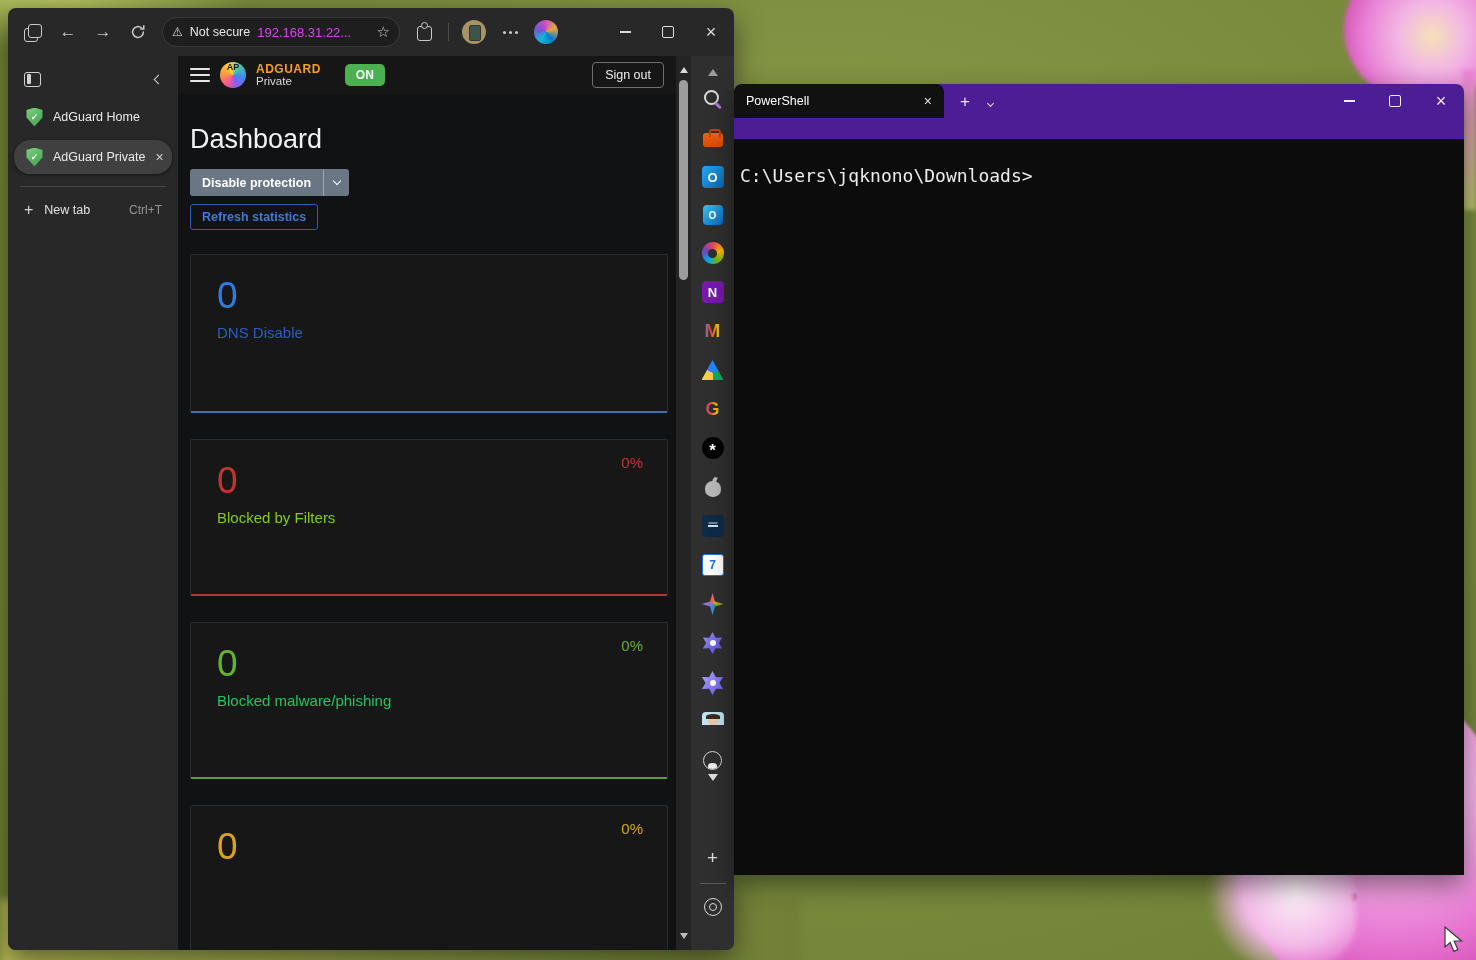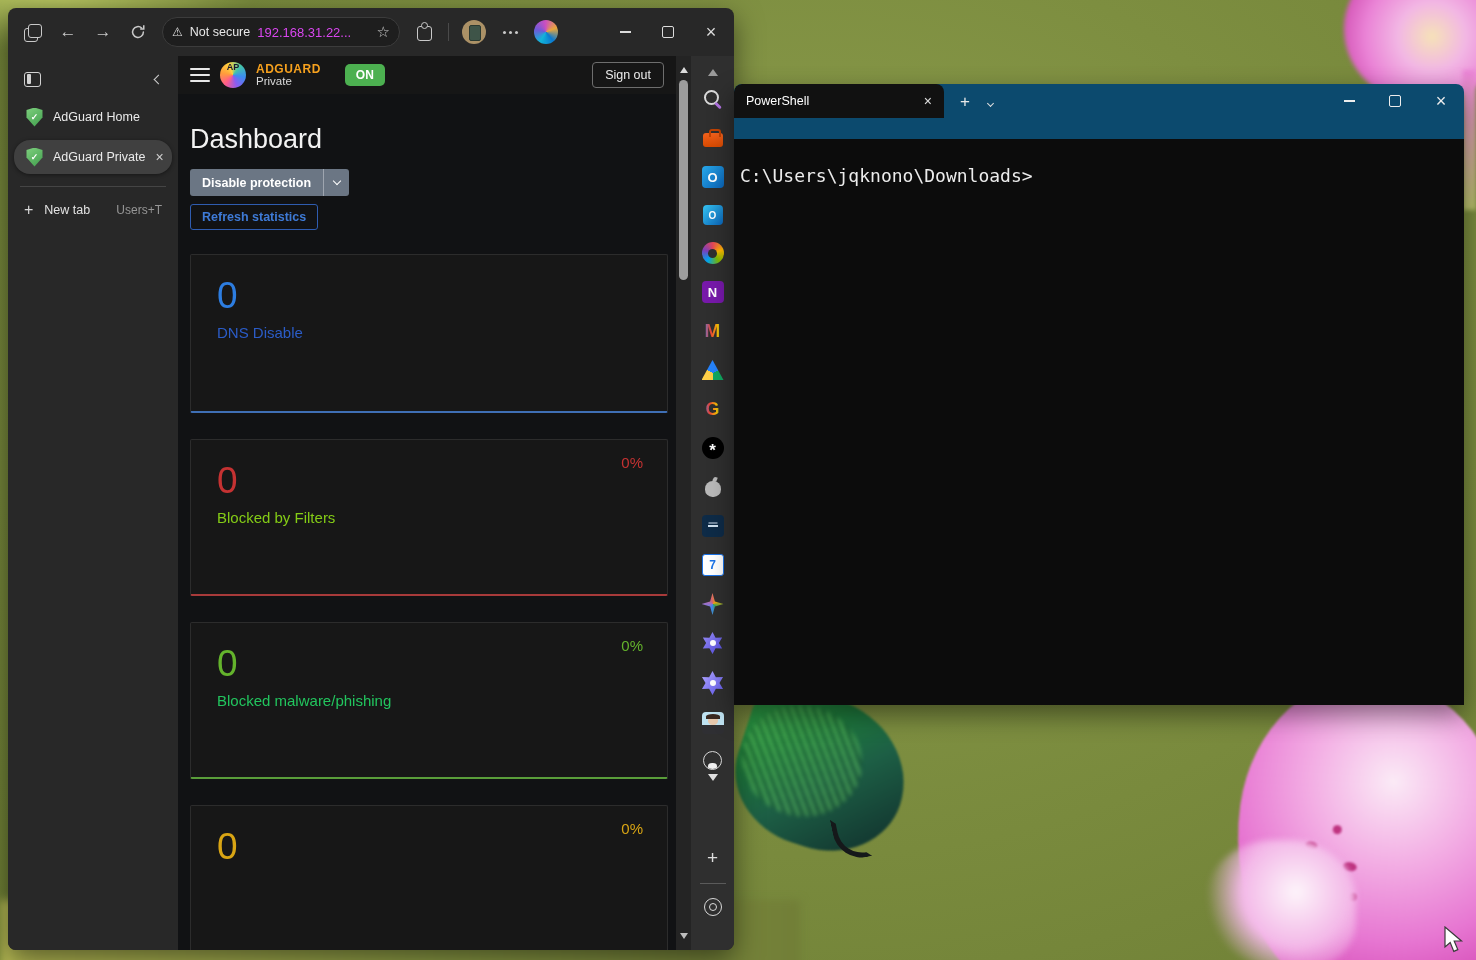--- a/index.html
+++ b/index.html
@@ -171,21 +171,21 @@
     background:linear-gradient(135deg,#9a8ff5,#4e46dc); }
   [data-name="qwen-icon"]::after, [data-name="qwen-alt-icon"]::after { content:""; width:6px; height:6px; background:#fff; border-radius:50%; }
   [data-name="qwen-alt-icon"] { width:24px; height:24px; background:linear-gradient(135deg,#b3a9ff,#5a52e8); }
   [data-name="assistant-avatar-icon"] { border-radius:4px; background:linear-gradient(#bfe3f2 58%, #2f2f33 58%); overflow:hidden; }
   [data-name="assistant-avatar-icon"]::before { content:""; position:absolute; left:6px; top:4px; width:10px; height:9px; background:#e8c9ae; border-radius:50% 50% 45% 45%; }
   [data-name="assistant-avatar-icon"]::after { content:""; position:absolute; left:4px; top:2px; width:14px; height:5px; background:#3a2a22; border-radius:50% 50% 0 0; }
   [data-name="hidden-app-icon"] { width:19px; height:19px; border:1.8px solid #d6d6d6; border-radius:50%; overflow:hidden; }
   [data-name="hidden-app-icon"]::after { content:""; position:absolute; bottom:-1px; left:4px; width:9px; height:7px; background:#efefef; border-radius:45% 45% 0 0; }
 
   
-  .terminal { position:absolute; left:734px; top:84px; width:730px; height:621px; background:#0c4a6e;
+  .terminal { position:absolute; left:734px; top:84px; width:730px; height:791px; background:#4c1d95;
     border-radius:8px 8px 0 0; overflow:hidden; box-shadow:0 10px 26px rgba(0,0,0,.45); }
   .t-titlebar { height:34px; display:flex; align-items:center; }
   .t-tab { width:210px; height:34px; background:#111111; border-radius:8px 8px 0 0; display:flex; align-items:center; padding:0 12px; gap:8px; }
   .t-tab-title { color:#fff; font-size:12.5px; flex:1; }
   .t-x { color:#e0e0e0; font-size:14px; }
   .t-new { color:#e8e8e8; font-size:17px; margin-left:16px; line-height:1; }
   .t-dd { margin-left:18px; }
   .t-dd .chev { width:5px; height:5px; border-color:#e0e0e0; }
   .t-spacer { flex:1; }
   .t-controls { display:flex; }
@@ -258,21 +258,21 @@
       </div>
       <div class="ts-row active" data-name="tab-adguard-private">
         <span class="shield" data-name="adguard-shield-icon"></span>
         <span class="ts-label" data-name="tab-label">AdGuard Private</span>
         <span class="ts-close" data-name="close-tab-icon">×</span>
       </div>
       <div class="ts-div" data-name="sidebar-divider"></div>
       <div class="ts-new" data-name="new-tab-button">
         <span class="plus-g" data-name="plus-icon">+</span>
         <span data-name="new-tab-label">New tab</span>
-        <span class="ts-short" data-name="new-tab-shortcut">Users+T</span>
+        <span class="ts-short" data-name="new-tab-shortcut">Ctrl+T</span>
       </div>
     </div>
 
     <div class="page" data-name="adguard-page">
       <div class="pg-header" data-name="adguard-header">
         <div class="burger" data-name="menu-icon">
             <i></i>
             <i></i>
             <i></i>
           </div>

